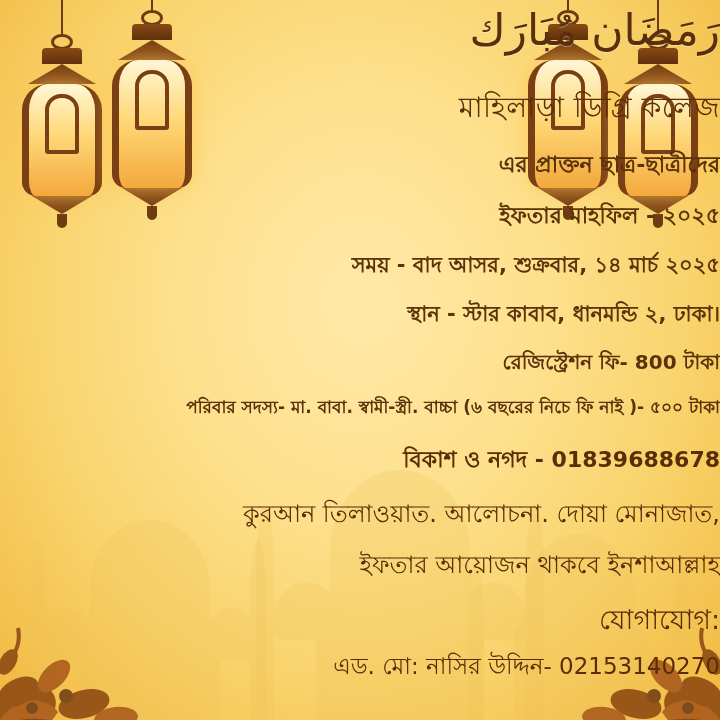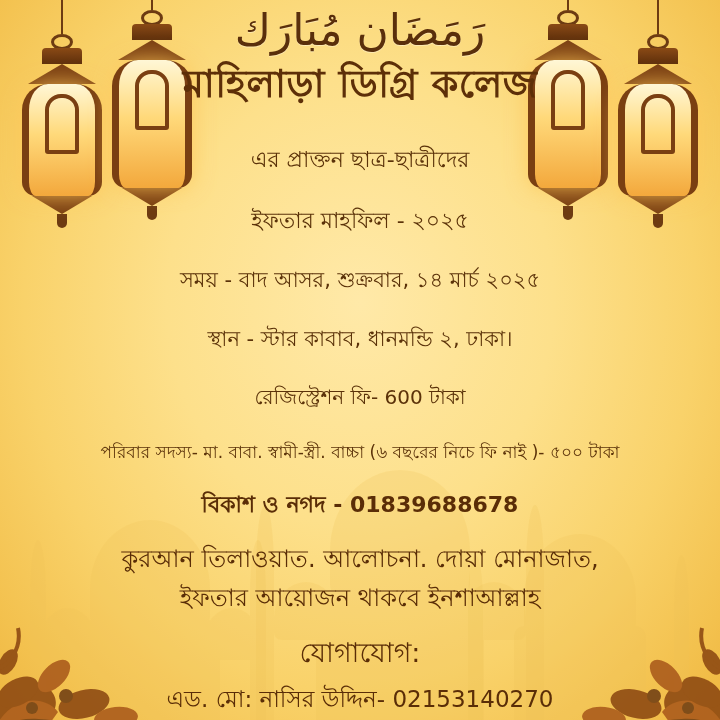--- a/index.html
+++ b/index.html
@@ -120,41 +120,42 @@
   }
   .lantern.l1 { left: 14px; }
   .lantern.l2 { left: 104px; }
   .lantern.r1 { right: 104px; }
   .lantern.r2 { right: 14px; }
 
   
   .content {
     position: relative;
     z-index: 5;
-    text-align: center;
+    text-align: right;
   }
   .calligraphy {
     font-family: "DejaVu Sans", sans-serif;
     font-size: 44px;
     color: #5a2f0b;
     letter-spacing: -2px;
     line-height: 1.1;
     margin-top: 6px;
     text-shadow: 0 1px 0 rgba(255,255,255,.35);
   }
   .college-name {
-    font-size: 38px;
-    font-weight: bold;
+    font-size: 28px;
+    font-weight: normal;
     color: #5d2f08;
-    margin-top: 0;
+    margin-top: 32px;
     letter-spacing: .5px;
   }
   .line {
     color: #5b3209;
-    margin-top: 24px;
+    margin-top: 14px;
+    font-weight: bold;
   }
   .l-alumni { font-size: 22px; }
   .l-iftar  { font-size: 22px; }
   .l-time   { font-size: 21px; }
   .l-place  { font-size: 21px; }
   .l-fee    { font-size: 20px; }
   .l-family { font-size: 17px; }
   .payment {
     margin-top: 20px;
     font-size: 22px;
@@ -289,21 +290,21 @@
     </g>
   </svg>
 
   <div class="content">
     <div class="calligraphy">رَمَضَان مُبَارَك</div>
     <div class="college-name">মাহিলাড়া ডিগ্রি কলেজ</div>
     <div class="line l-alumni">এর প্রাক্তন ছাত্র-ছাত্রীদের</div>
     <div class="line l-iftar">ইফতার মাহফিল - ২০২৫</div>
     <div class="line l-time">সময় - বাদ আসর, শুক্রবার, ১৪ মার্চ ২০২৫</div>
     <div class="line l-place">স্থান - স্টার কাবাব, ধানমন্ডি ২, ঢাকা।</div>
-    <div class="line l-fee">রেজিস্ট্রেশন ফি- 600 টাকা</div>
+    <div class="line l-fee">রেজিস্ট্রেশন ফি- 800 টাকা</div>
     <div class="line l-family">পরিবার সদস্য- মা. বাবা. স্বামী-স্ত্রী. বাচ্চা (৬ বছরের নিচে ফি নাই )- ৫০০ টাকা</div>
     <div class="payment">বিকাশ ও নগদ - 01839688678</div>
     <div class="program">কুরআন তিলাওয়াত. আলোচনা. দোয়া মোনাজাত,</div>
-    <div class="program" style="margin-top:4px;">ইফতার আয়োজন থাকবে ইনশাআল্লাহ</div>
+    <div class="program" style="margin-top:16px;">ইফতার আয়োজন থাকবে ইনশাআল্লাহ</div>
     <div class="contact-label">যোগাযোগ:</div>
     <div class="contact-person">এড. মো: নাসির উদ্দিন- 02153140270</div>
   </div>
 </div>
 
 </body></html>

